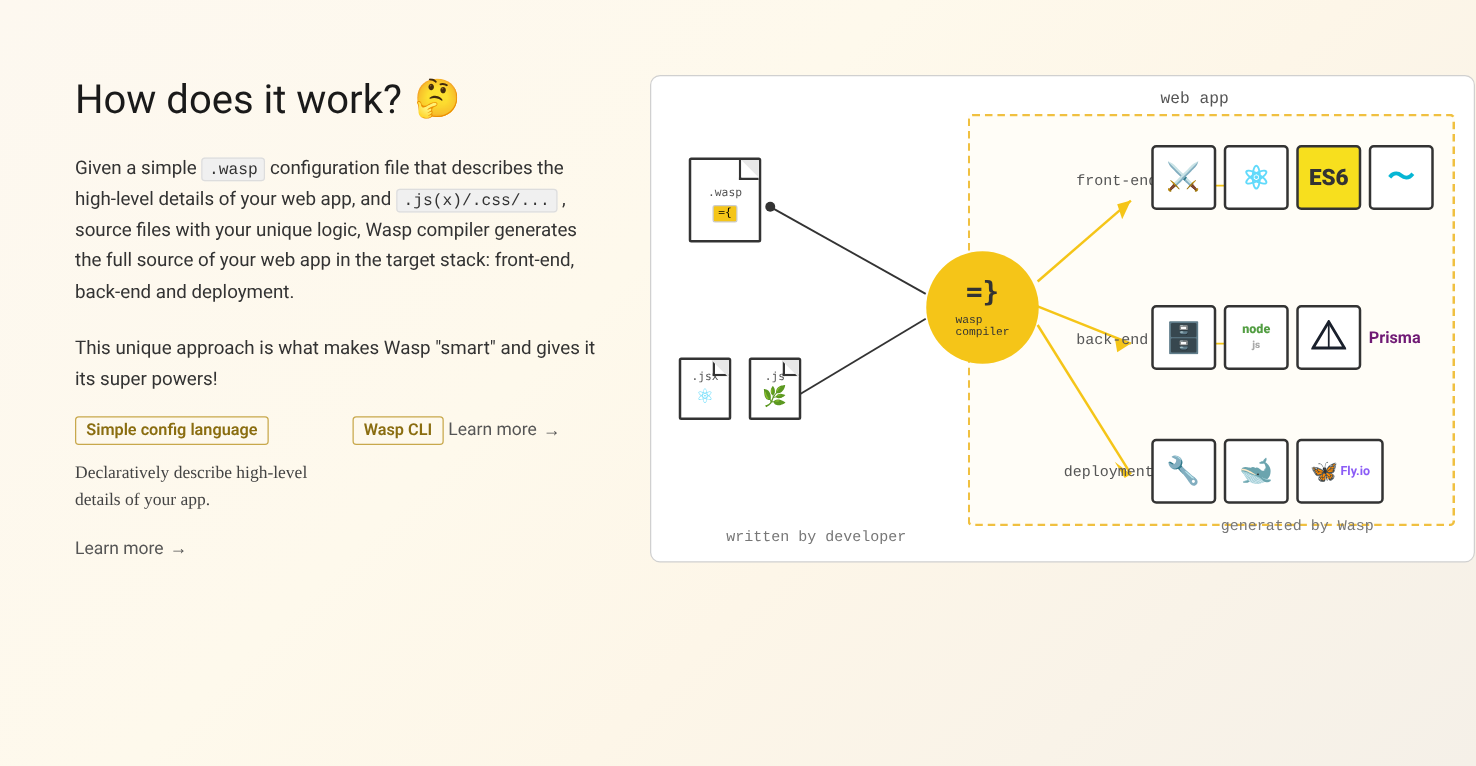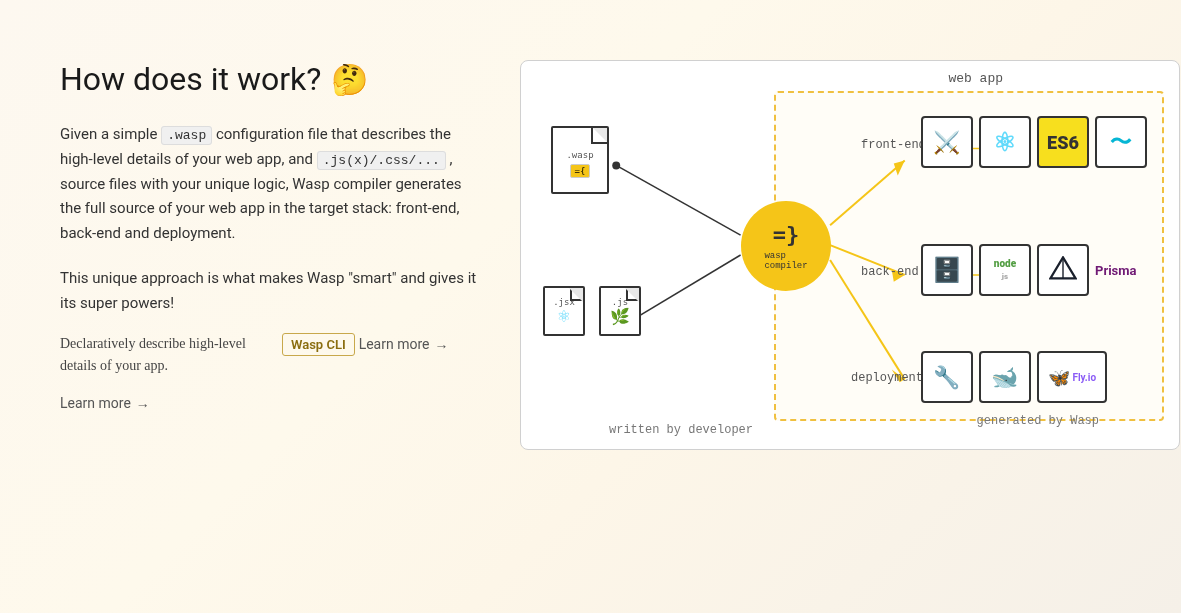--- a/index.html
+++ b/index.html
@@ -118,21 +118,21 @@
       border-radius: 8px;
       padding: 20px;
       position: relative;
       width: 660px;
       height: 390px;
     }
 
     .web-app-label {
       position: absolute;
       top: 10px;
-      right: 176px;
+      right: 196px;
       font-size: 13px;
       color: #555;
       font-family: 'Courier New', monospace;
     }
 
     
     .web-app-box {
       position: absolute;
       top: 30px;
       right: 15px;
@@ -140,21 +140,21 @@
       height: 330px;
       border: 2px dashed #f0c040;
       border-radius: 4px;
       background: rgba(255,250,230,0.3);
     }
 
     
     .written-label {
       position: absolute;
       bottom: 12px;
-      left: 88px;
+      left: 60px;
       font-size: 12px;
       color: #777;
       font-family: 'Courier New', monospace;
     }
 
     
     .generated-label {
       position: absolute;
       bottom: 21px;
       right: 80px;
@@ -296,20 +296,21 @@
 
     <p class="description">
       <span>Given a simple </span><code class="inline-code">.wasp</code><span> configuration file that describes the high-level details of your web app, and </span><code class="inline-code">.js(x)/.css/...</code><span> , source files with your unique logic, Wasp compiler generates the full source of your web app in the target stack: front-end, back-end and deployment.</span>
     </p>
 
     <p class="description-2">This unique approach is what makes Wasp "smart" and gives it its super powers!</p>
 
     <div class="cards-row">
 
       <div class="card">
+        <div class="card-tag">Simple config language</div>
         <p class="card-description">Declaratively describe high-level details of your app.</p>
         <a class="learn-more-link">
           <span>Learn more</span>
           <span class="arrow-icon">→</span>
         </a>
       </div>
 
       <div class="card">
         <div class="card-tag">Wasp CLI</div>
         <a class="learn-more-link">

